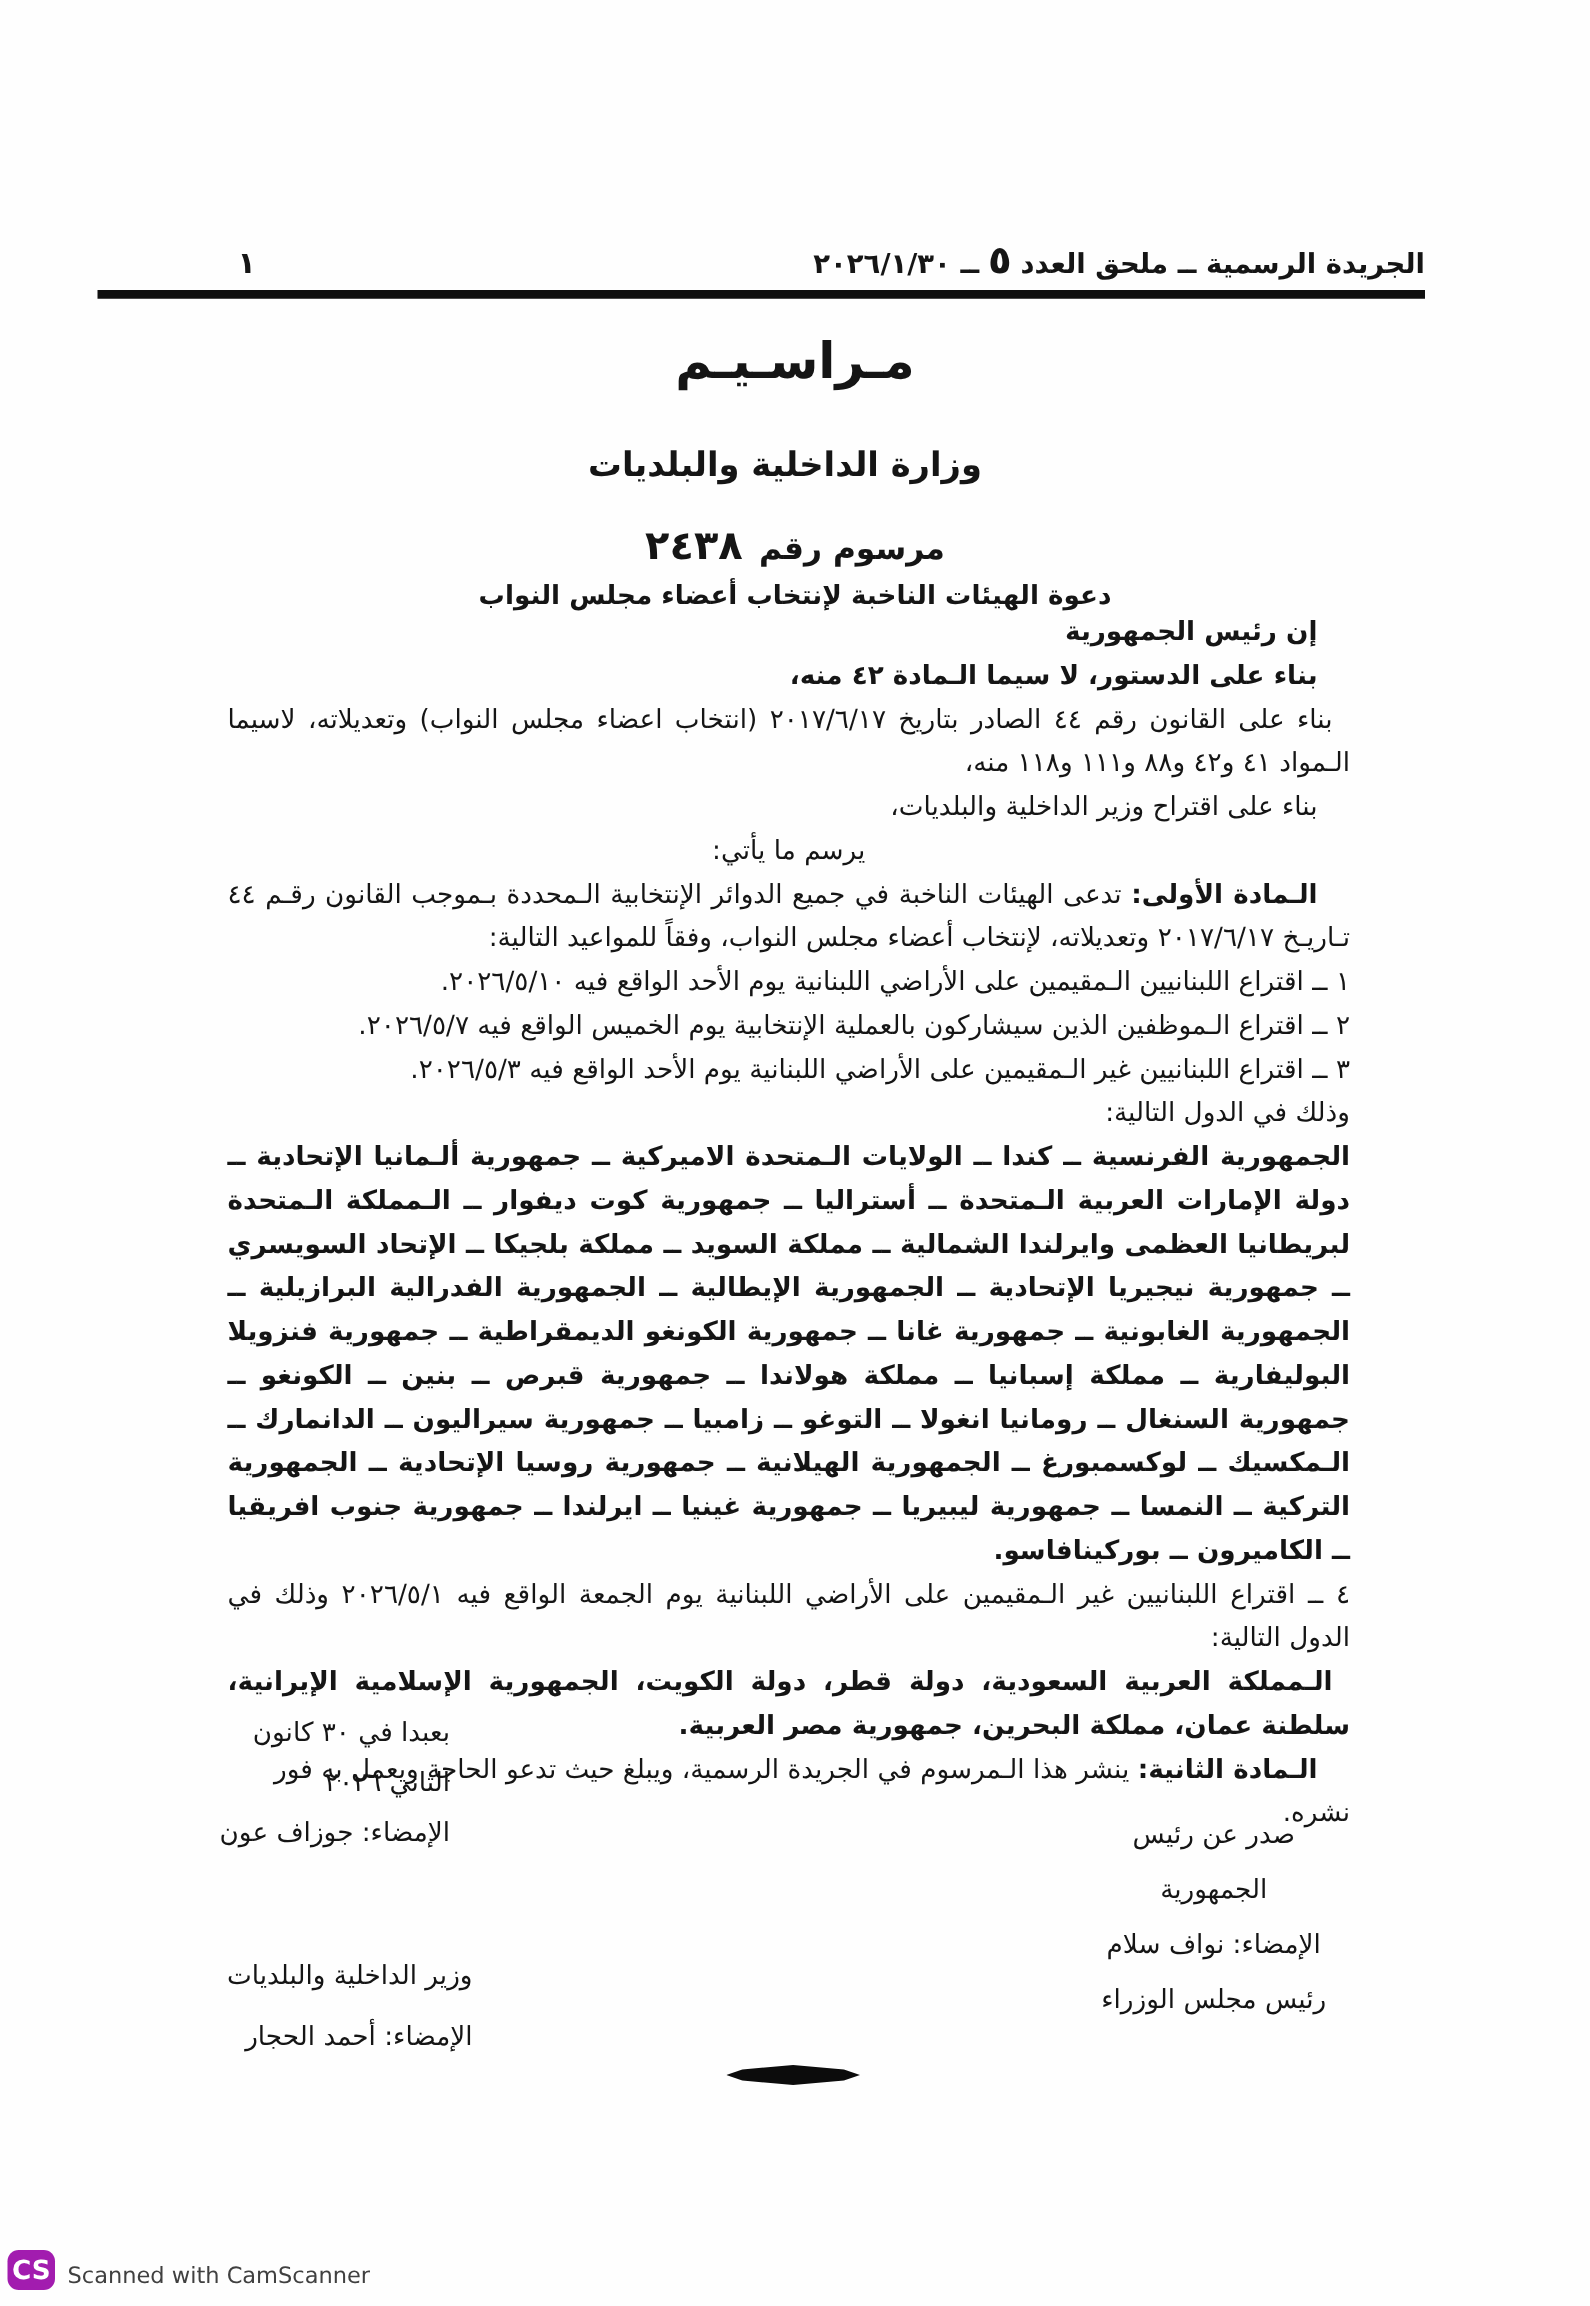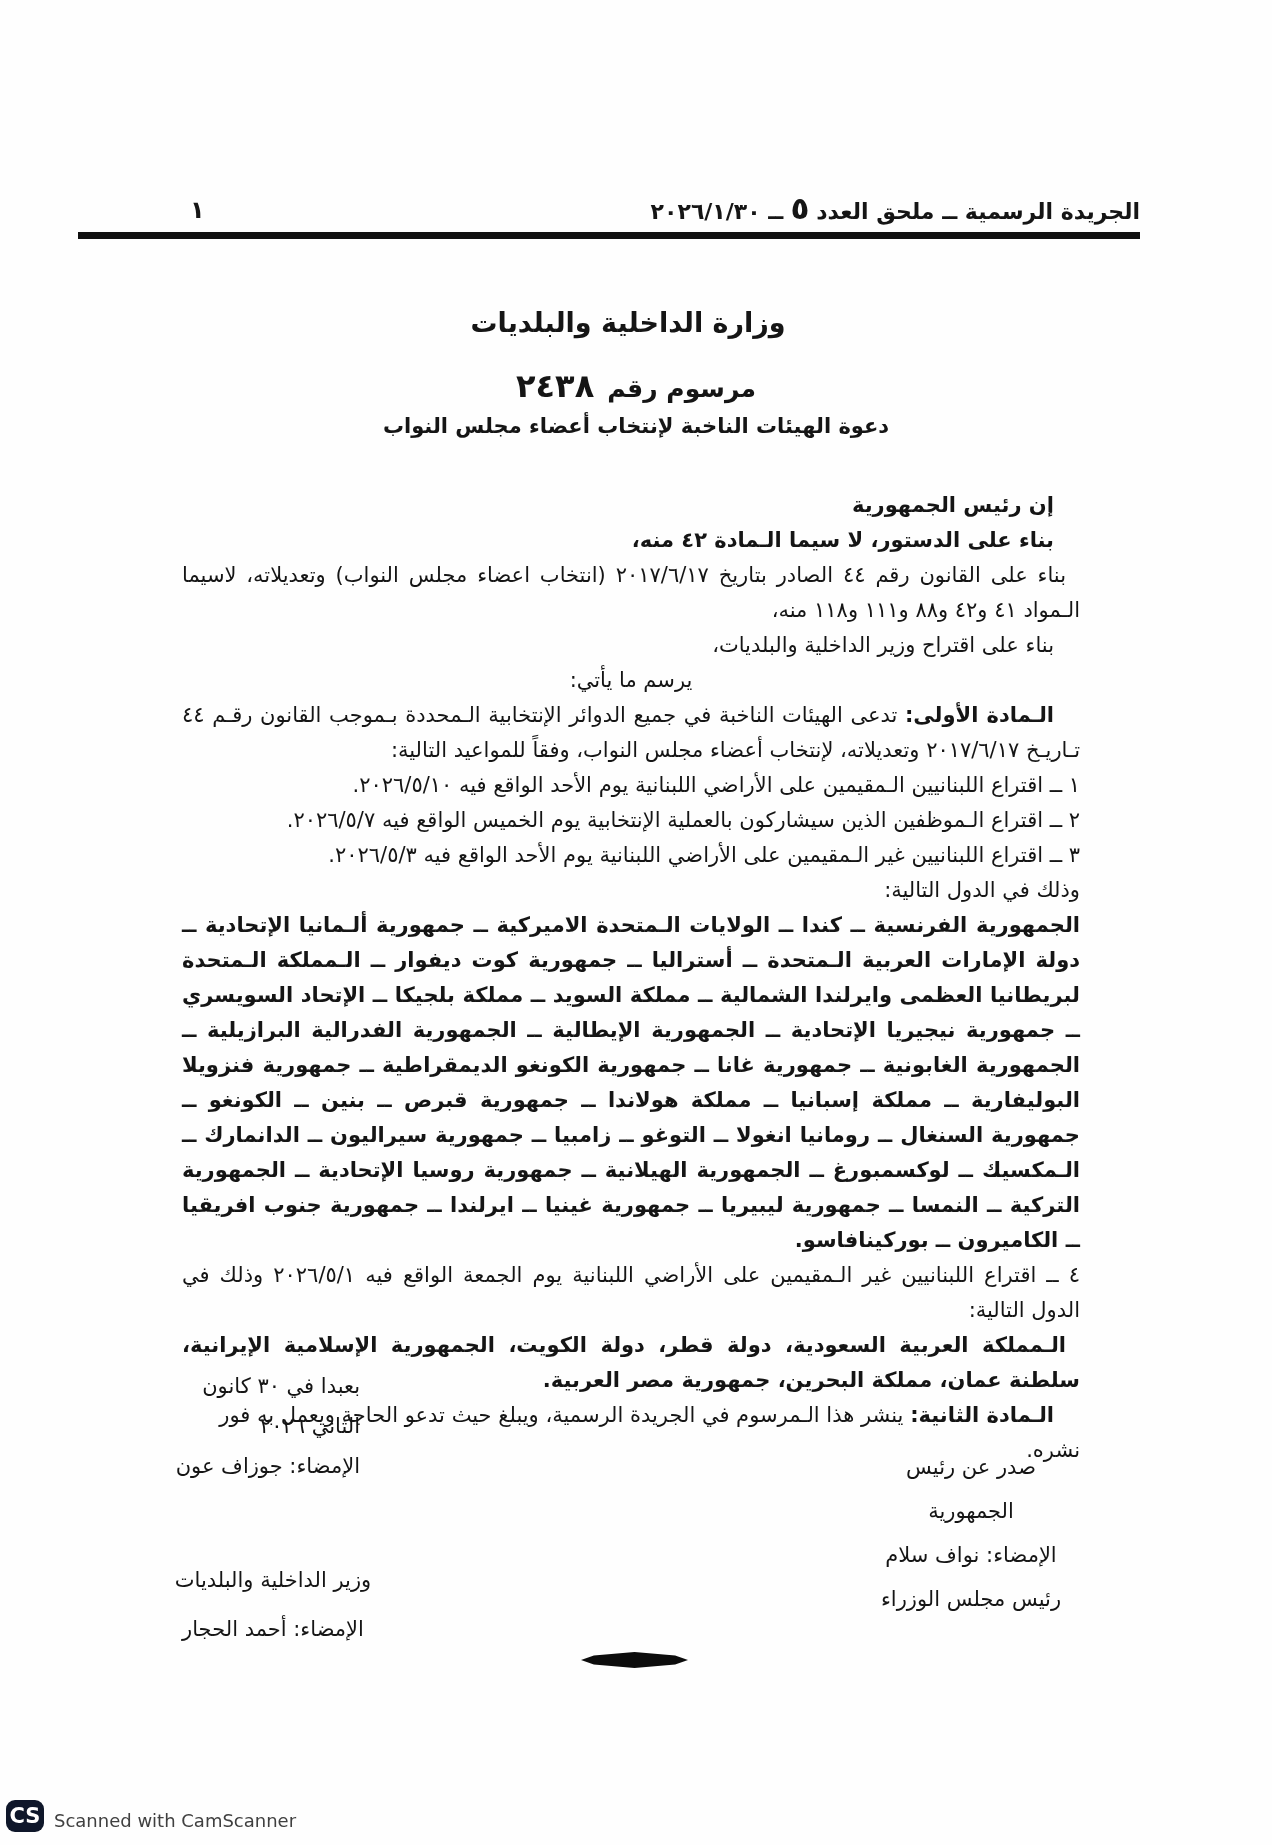--- a/index.html
+++ b/index.html
@@ -40,30 +40,30 @@
   .jst{text-align:justify;}
   .ctr{text-align:center;}
   .ind{text-indent:26px;}
   .ind-sm{text-indent:14px;}
   
   .place-block{position:absolute;top:1366px;left:148px;width:212px;
     text-align:right;font-size:21px;line-height:40px;}
   .issued-block{position:absolute;top:1445px;right:190px;width:222px;
     text-align:center;font-size:21px;line-height:44px;}
   .minister-block{position:absolute;top:1556px;left:168px;width:210px;
-    text-align:center;font-size:21px;line-height:49px;}
+    text-align:right;font-size:21px;line-height:49px;}
   .divider-diamond{
     position:absolute;top:1652px;left:581px;width:107px;height:16px;
     background:#0c0c0c;
     clip-path:polygon(0 50%,12% 22%,50% 0,88% 22%,100% 50%,88% 78%,50% 100%,12% 78%);
   }
   
   .cs-logo{
     position:absolute;top:1800px;left:6px;width:38px;height:32px;
-    background:#0f172a;border-radius:9px;
+    background:#a21caf;border-radius:9px;
     display:flex;align-items:center;justify-content:center;
     color:#ffffff;font-weight:bold;font-size:21px;direction:ltr;
   }
   .cs-text{
     position:absolute;top:1810px;left:54px;
     color:#404040;font-size:18px;direction:ltr;
   }
 </style>
 </head>
 <body>
@@ -71,20 +71,21 @@
 <div class="page">
 
   <div class="masthead">
     <div class="masthead-title">
       <span>الجريدة الرسمية ــ ملحق العدد</span><span class="issue-number">٥</span><span>ــ ٢٠٢٦/١/٣٠</span>
     </div>
     <div class="page-number">١</div>
   </div>
 
   <div class="title-block">
+    <p class="section-title">مـراسـيـم</p>
     <p class="ministry">وزارة الداخلية والبلديات</p>
     <p class="decree-line">
       <span class="decree-label">مرسوم رقم</span>
       <span class="decree-number">٢٤٣٨</span>
     </p>
     <p class="decree-subject">دعوة الهيئات الناخبة لإنتخاب أعضاء مجلس النواب</p>
   </div>
 
   <div class="content">
     <p class="b rt ind">إن رئيس الجمهورية</p>

